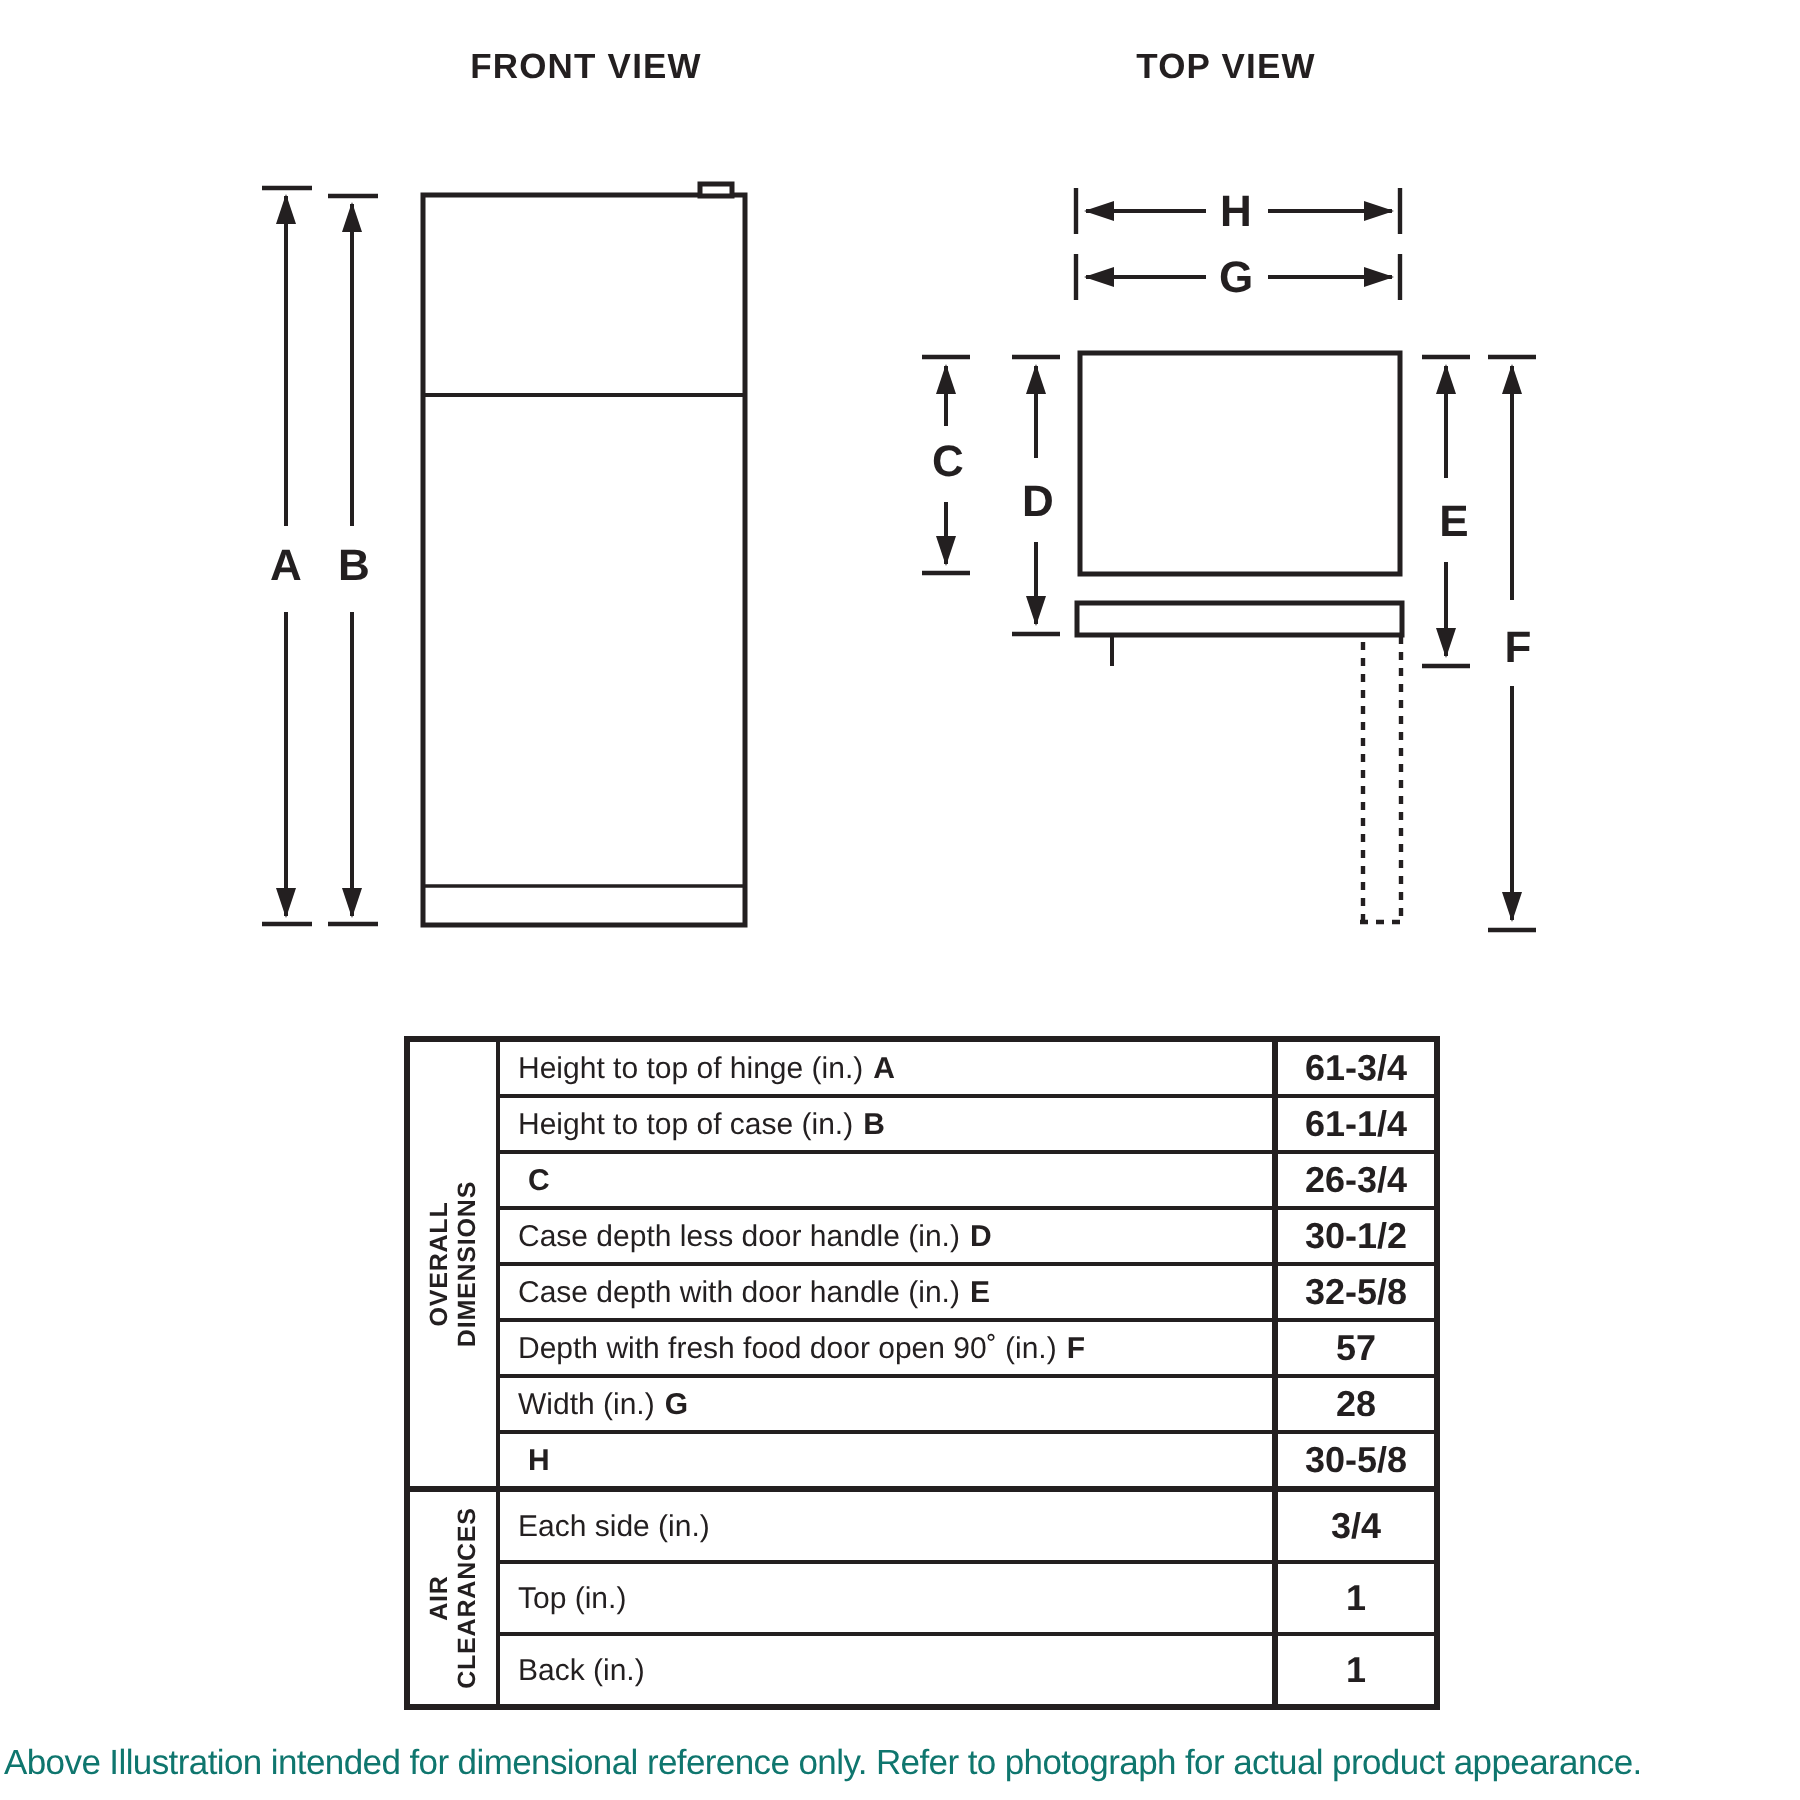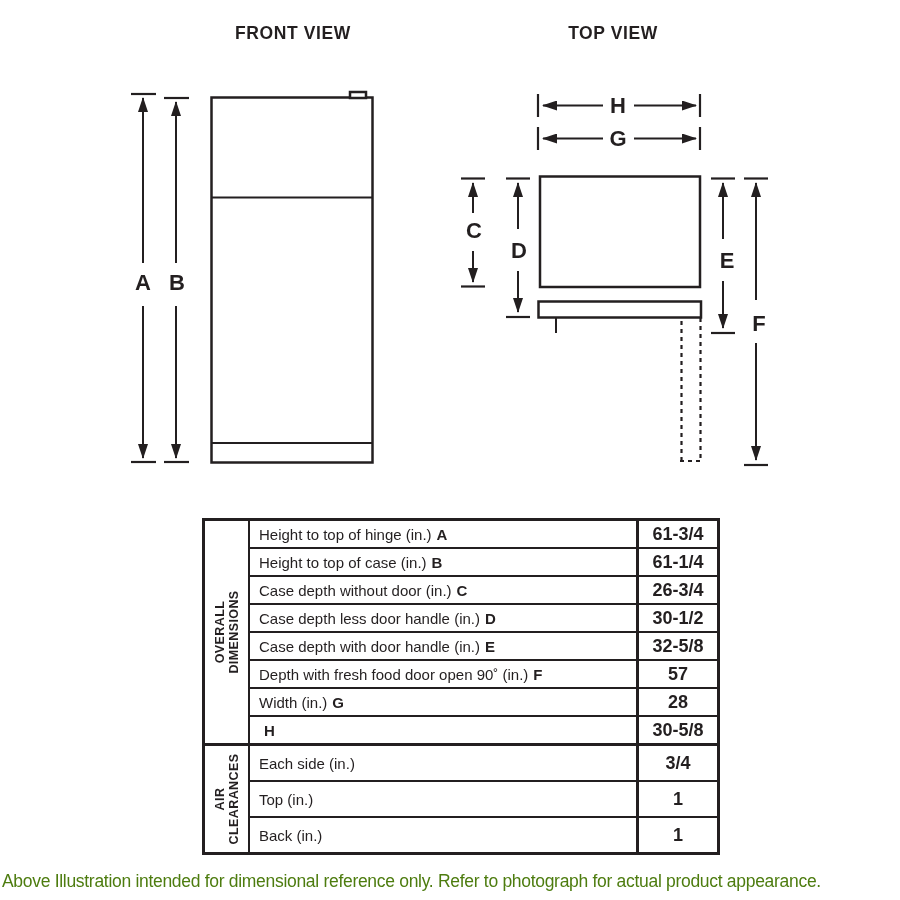--- a/index.html
+++ b/index.html
@@ -1,19 +1,20 @@
 <!DOCTYPE html>
 <html><head>
 <meta charset="utf-8">
 <style>
   html,body { margin:0; padding:0; background:#ffffff; }
   #screen {
     position:relative; width:900px; height:900px; background:#ffffff;
     font-family:"Liberation Sans","DejaVu Sans",sans-serif; color:#231f20;
     overflow:hidden;
+    border-radius:20px;
   }
 
   
   #diagram { position:absolute; left:0; top:0; }
   .view-title { font-family:"Liberation Sans",sans-serif; font-size:17.5px; font-weight:bold; letter-spacing:0.6px; fill:#231f20; }
   .dim-letter { font-family:"Liberation Sans",sans-serif; font-size:22px; font-weight:bold; fill:#231f20; }
   .dline  { stroke:#231f20; stroke-width:2; fill:none; }
   .tick   { stroke:#231f20; stroke-width:2.2; fill:none; }
   .shape  { stroke:#231f20; stroke-width:2.5; fill:#ffffff; }
   .thin   { stroke:#231f20; stroke-width:1.8; fill:none; }
@@ -41,21 +42,21 @@
   .desc b { margin-left:5px; }
   .val {
     width:81px; flex:none; box-sizing:border-box; border-left:3px solid #231f20;
     display:flex; align-items:center; justify-content:center;
     font-weight:bold; font-size:18px;
   }
 
   
   .footer-note {
     position:absolute; left:2px; top:871px; width:897px;
-    font-size:17.5px; letter-spacing:-0.3px; color:#4d7c0f;
+    font-size:17.5px; letter-spacing:-0.3px; color:#0f766e;
   }
 </style>
 </head>
 <body>
 
 <div id="screen">
 
   <svg id="diagram" width="900" height="512" viewBox="0 0 900 512" xmlns="http://www.w3.org/2000/svg">
     <defs>
       <marker id="ah" viewBox="0 0 15 10" refX="14" refY="5" markerWidth="15" markerHeight="10" markerUnits="userSpaceOnUse" orient="auto">
@@ -166,21 +167,20 @@
         </div>
         <div class="t-row">
           <div class="desc">
               <span>Height to top of case (in.)</span>
               <b>B</b>
             </div>
           <div class="val">61-1/4</div>
         </div>
         <div class="t-row">
           <div class="desc">
-              <span>Case depth without door (in.)</span>
               <b>C</b>
             </div>
           <div class="val">26-3/4</div>
         </div>
         <div class="t-row">
           <div class="desc">
               <span>Case depth less door handle (in.)</span>
               <b>D</b>
             </div>
           <div class="val">30-1/2</div>

